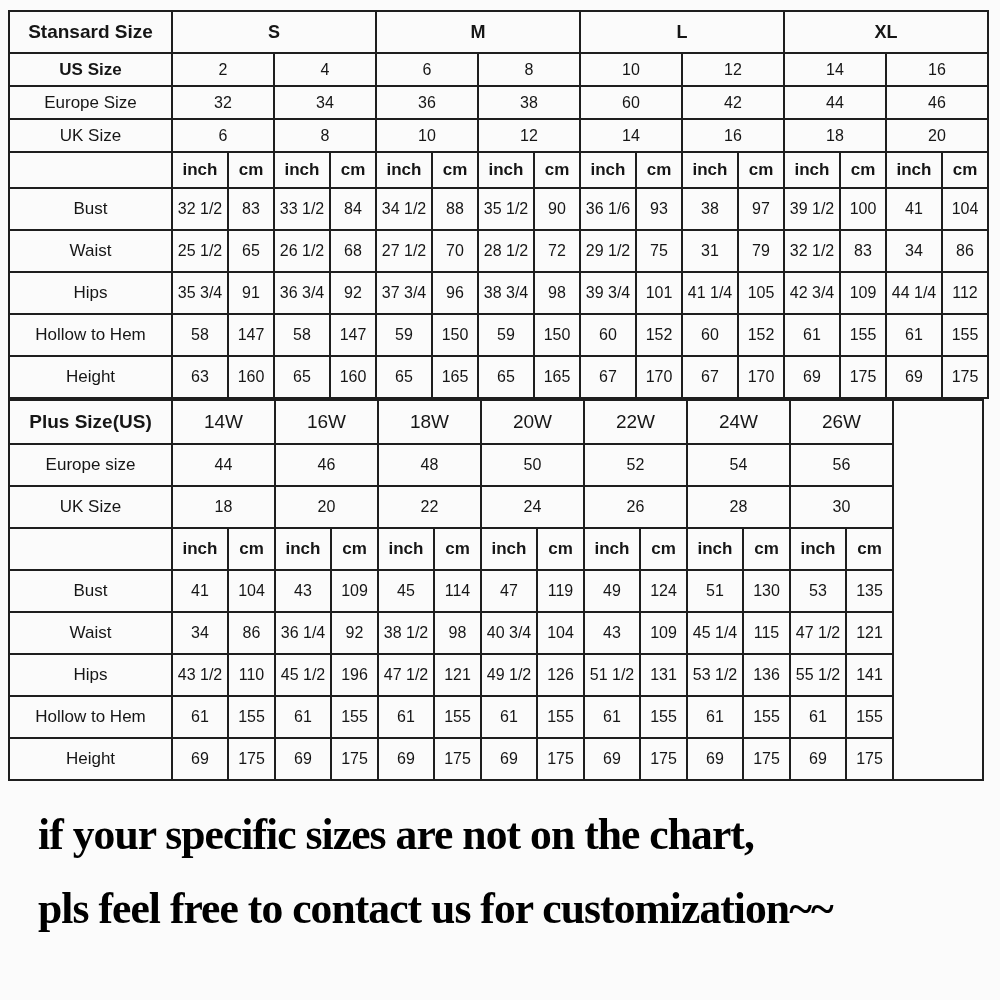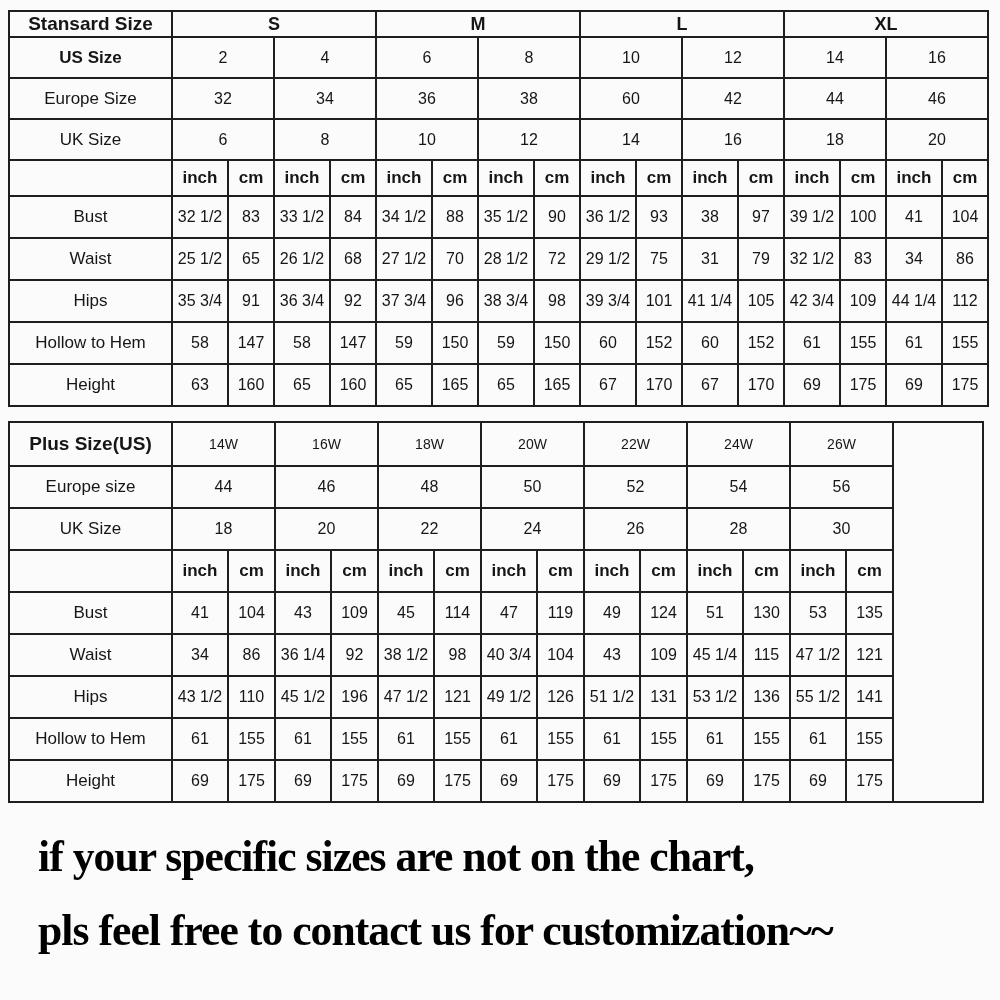--- a/index.html
+++ b/index.html
@@ -19,41 +19,41 @@
     width:1000px;height:1000px;
     padding-top:10px;
     overflow:hidden;
   }
   table{
     border-collapse:collapse;
     table-layout:fixed;
     margin-left:8px;
     background:transparent;
   }
-  #plus-table{margin-top:14px;}
+  #plus-table{}
   td,th{
     border:2px solid var(--border);
     text-align:center;
     vertical-align:middle;
     padding:0;
     font-size:16px;
     font-weight:normal;
     color:var(--text);
     overflow:hidden;
     white-space:nowrap;
   }
   th.label{font-size:17px;}
   .title-row th.label{font-size:19px;font-weight:bold;}
   td.group{font-size:18px;font-weight:bold;}
-  td.size-head{font-size:14px;}
+  td.size-head{font-size:19px;}
   td.unit{font-size:17px;font-weight:bold;}
   
   #standard-table tbody tr:nth-child(2) th{font-weight:bold;}
-  #standard-table tr{height:41px;}
-  #standard-table tr.title-row{height:26px;}
+  #standard-table tr{height:33px;}
+  #standard-table tr.title-row{height:42px;}
   #standard-table tr.unit-row{height:36px;}
   #standard-table tr.measure-row{height:42px;}
   #plus-table tr{height:42px;}
   #plus-table tr.title-row{height:44px;}
   .note{
     margin:28px 0 0 38px;
     font-family:"Liberation Serif", serif;
     font-weight:bold;
     color:#000;
     transform:scaleX(0.97);
@@ -155,21 +155,21 @@
         <tr class="measure-row">
           <th class="label">Bust</th>
           <td>32 1/2</td>
           <td>83</td>
           <td>33 1/2</td>
           <td>84</td>
           <td>34 1/2</td>
           <td>88</td>
           <td>35 1/2</td>
           <td>90</td>
-          <td>36 1/2</td>
+          <td>36 1/6</td>
           <td>93</td>
           <td>38</td>
           <td>97</td>
           <td>39 1/2</td>
           <td>100</td>
           <td>41</td>
           <td>104</td>
         </tr>
         <tr class="measure-row">
           <th class="label">Waist</th>

